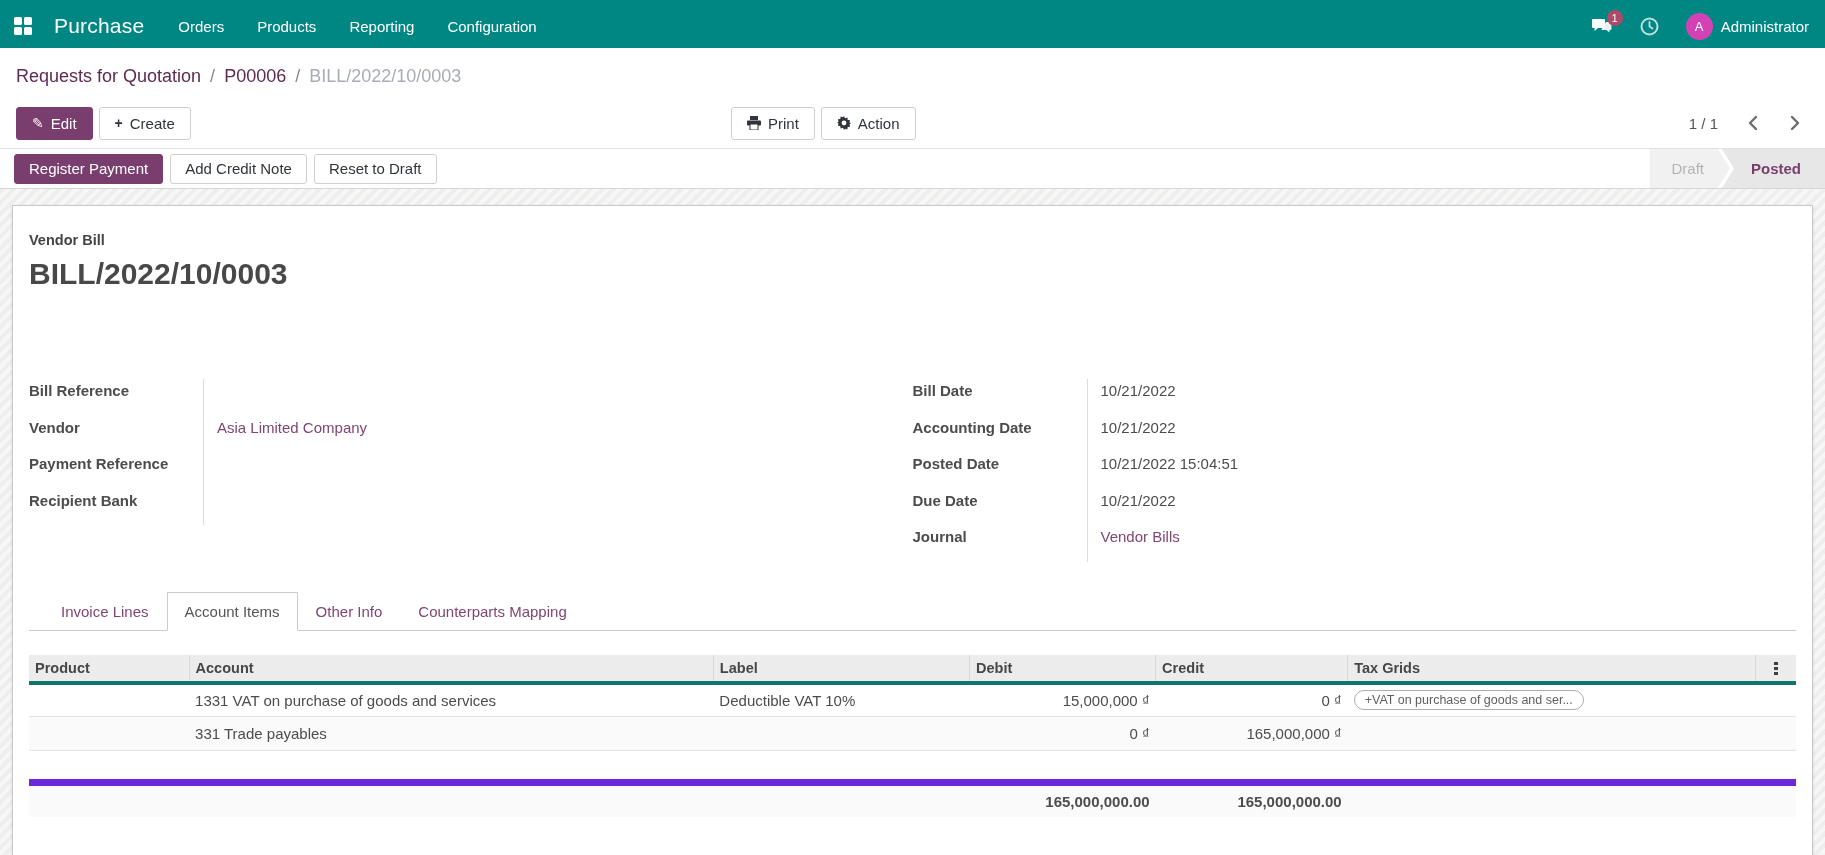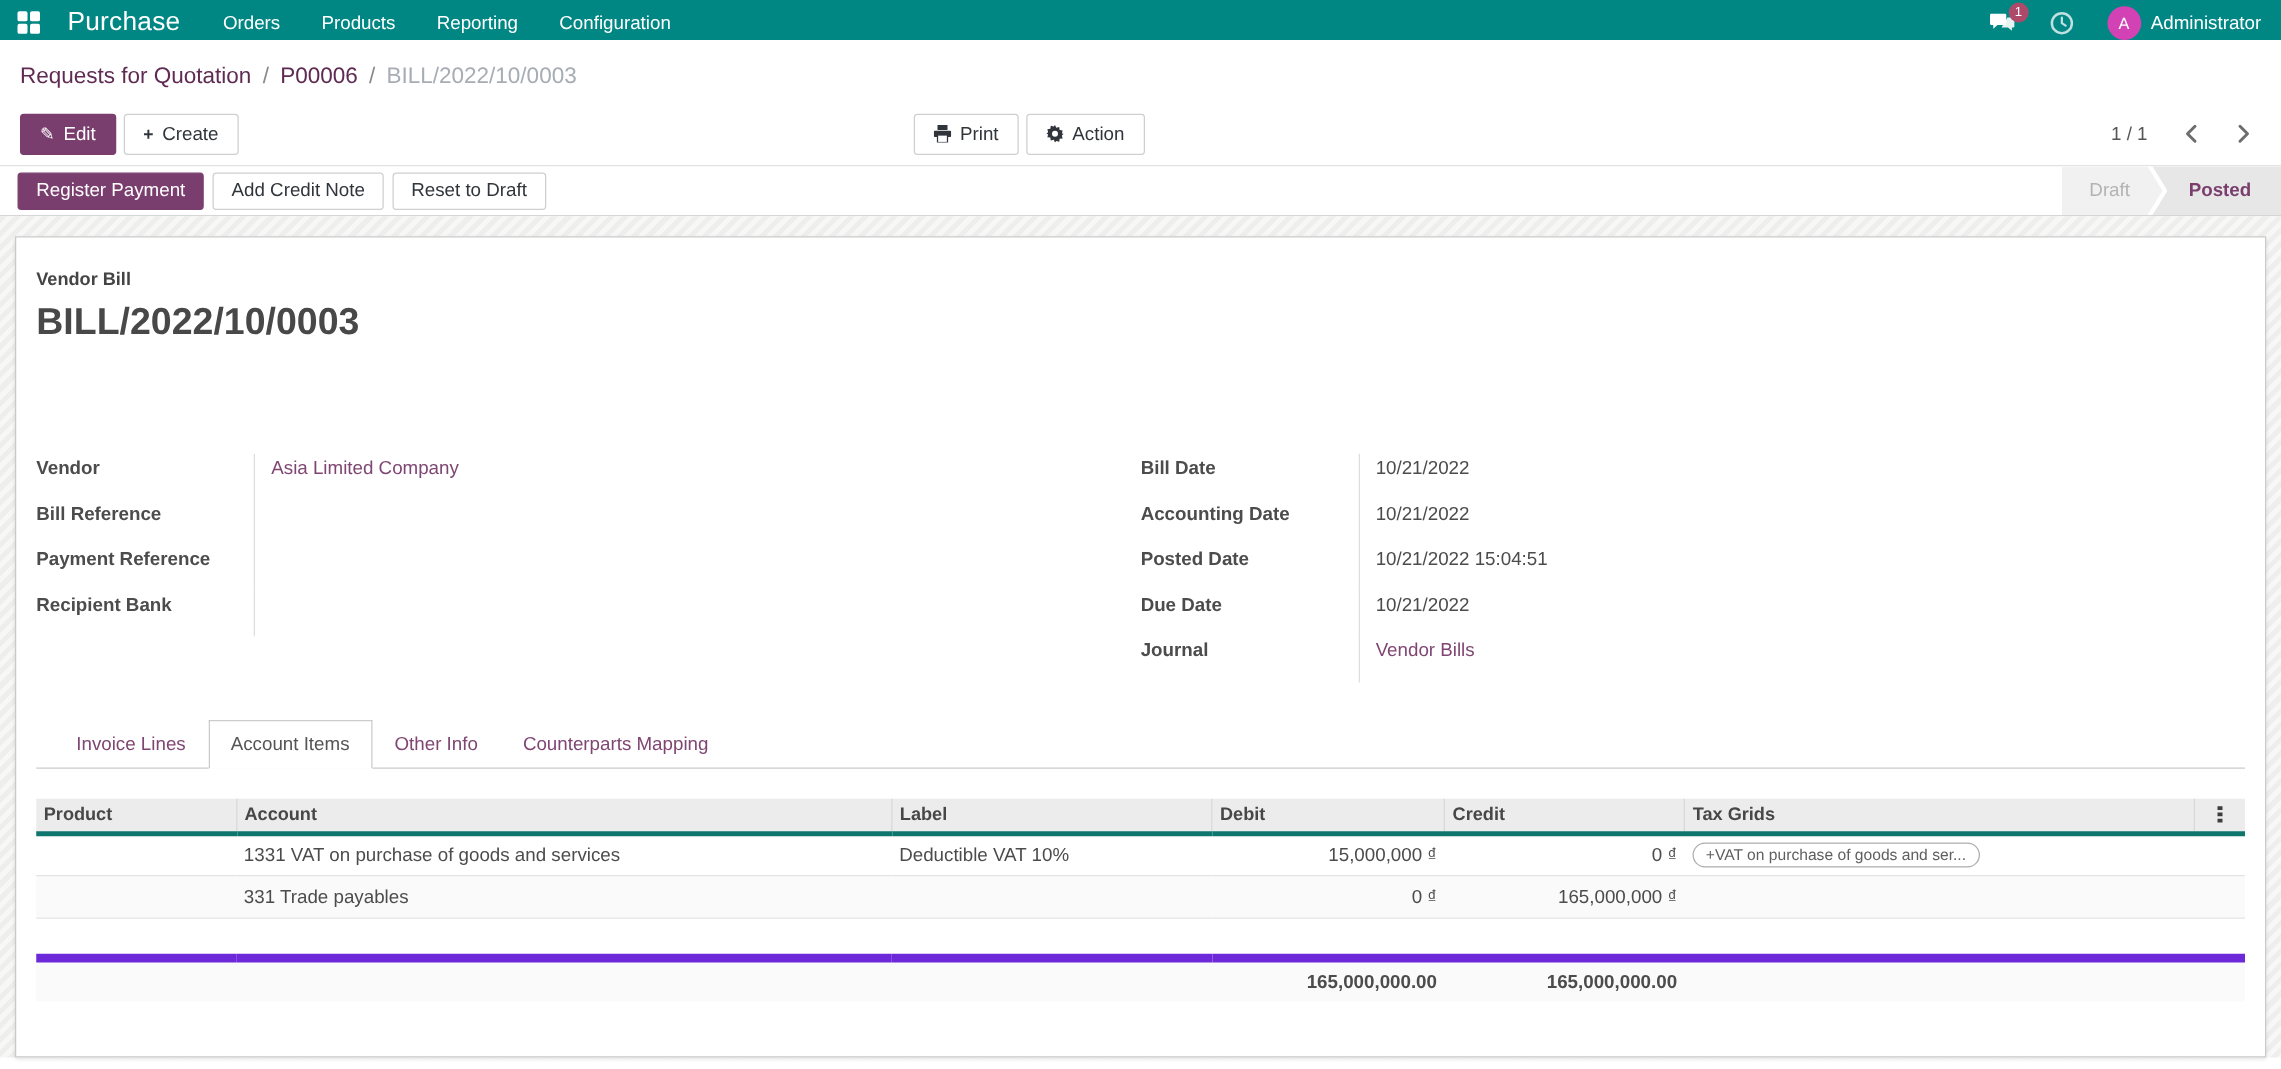--- a/index.html
+++ b/index.html
@@ -1,20 +1,20 @@
 <!DOCTYPE html>
 <html style="--topbar_bg: #008784; --primary: #7a3e6e; --link: #7f4672; --breadcrumb_link: #5f2b52; --avatar_bg: #d342b5; --badge_bg: #ad4a6a; --text: #4c4c4c;"><head>
 <meta charset="utf-8">
 <style>
   * { margin:0; padding:0; box-sizing:border-box; }
   html,body { width:1825px; height:855px; overflow:hidden; background:#fff;
     font-family:"Liberation Sans","DejaVu Sans",sans-serif; color:var(--text,#4c4c4c); }
 
   
-  .topbar { height:32px; background:var(--topbar_bg,#008784); display:flex; align-items:center;
+  .topbar { height:48px; background:var(--topbar_bg,#008784); display:flex; align-items:center;
     padding:4px 16px 0 14px; color:#fff; }
   .apps-grid { width:18px; height:18px; display:grid; grid-template-columns:8px 8px; grid-template-rows:8px 8px;
     gap:2px; cursor:pointer; margin-right:22px; }
   .apps-grid span { background:#fff; border-radius:1.5px; }
   .brand { font-size:21px; letter-spacing:.2px; margin-right:34px; cursor:pointer; }
   .topnav { display:flex; gap:33px; font-size:15px; }
   .topnav a { color:#fff; text-decoration:none; cursor:pointer; }
   .tb-right { margin-left:auto; display:flex; align-items:center; gap:27px; }
   .tb-icon-btn { position:relative; cursor:pointer; display:flex; align-items:center; }
   .badge { position:absolute; top:-7px; right:-10px; background:var(--badge_bg,#ad4a6a); color:#fff;
@@ -216,26 +216,26 @@
   <div class="sheet">
 
     <div class="title-block">
       <div class="doc-type">Vendor Bill</div>
       <div class="doc-title">BILL/2022/10/0003</div>
     </div>
 
     <div class="groups">
       <div class="group">
         <div class="field-row">
+          <div class="f-label">Bill Reference</div>
+          <div class="f-value"></div>
+        </div>
+        <div class="field-row">
           <div class="f-label">Vendor</div>
           <div class="f-value"><a class="f-link">Asia Limited Company</a></div>
-        </div>
-        <div class="field-row">
-          <div class="f-label">Bill Reference</div>
-          <div class="f-value"></div>
         </div>
         <div class="field-row">
           <div class="f-label">Payment Reference</div>
           <div class="f-value"></div>
         </div>
         <div class="field-row">
           <div class="f-label">Recipient Bank</div>
           <div class="f-value"></div>
         </div>
       </div>

